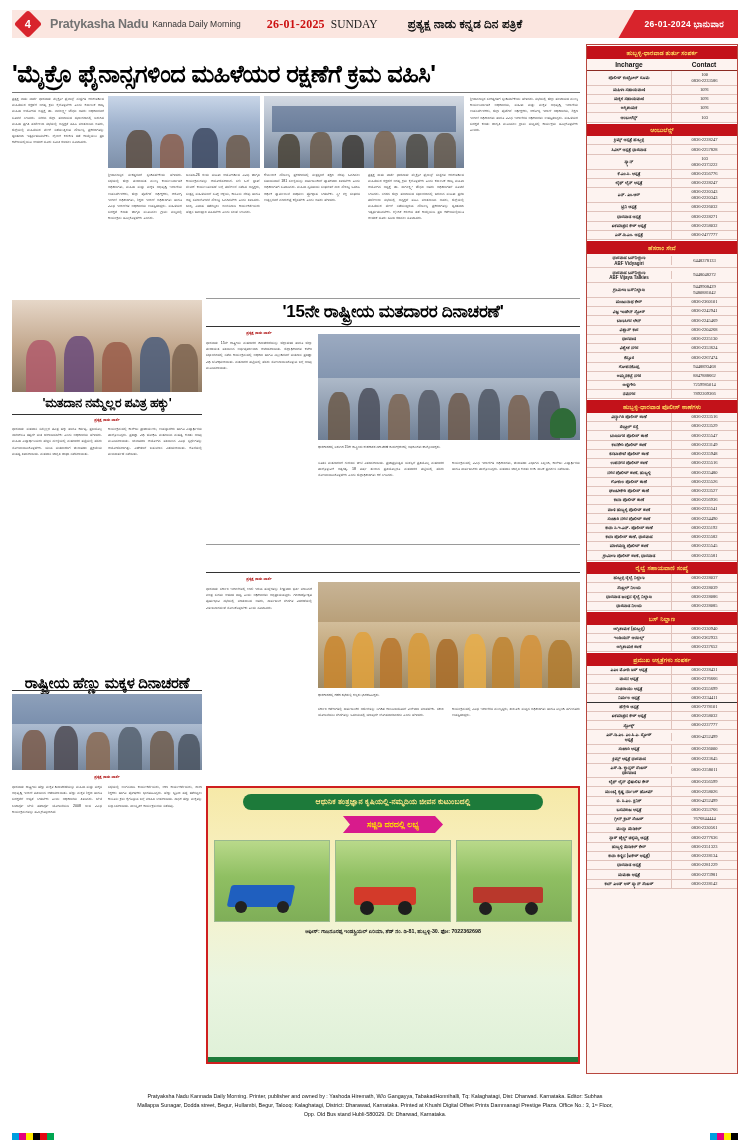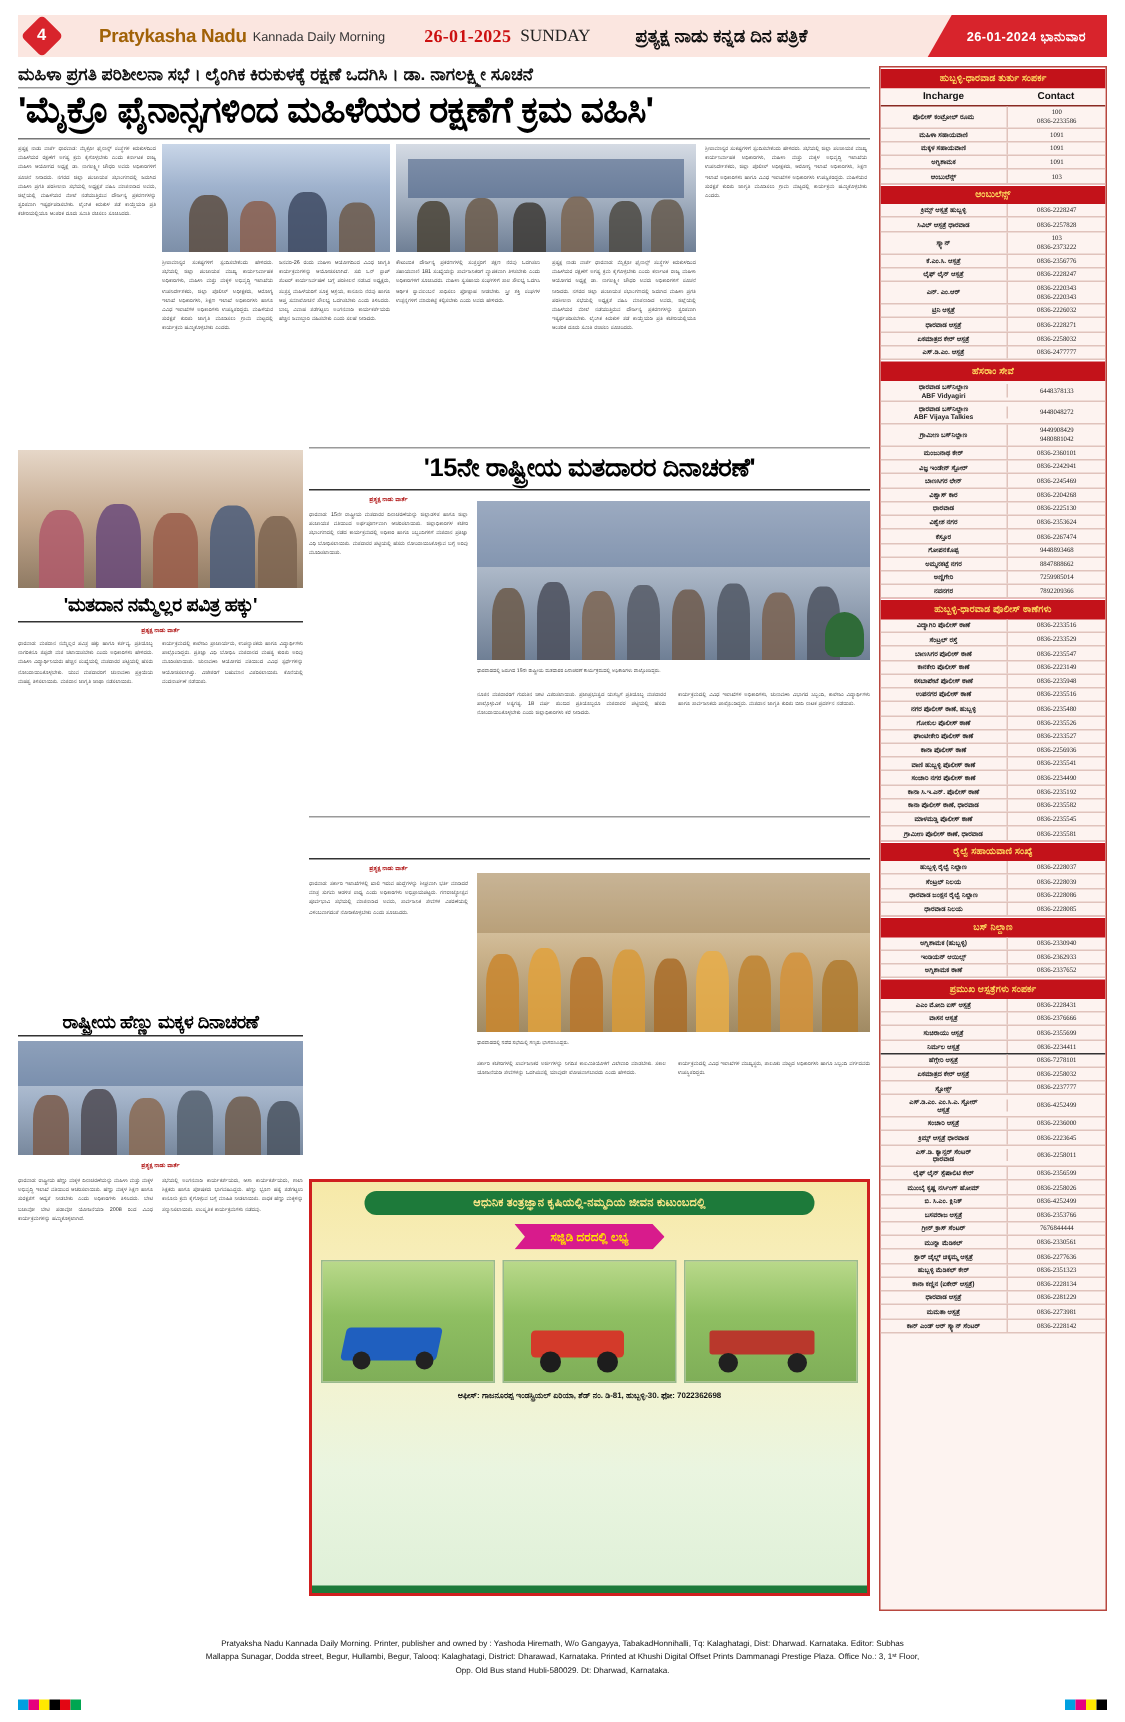--- a/index.html
+++ b/index.html
@@ -19,21 +19,21 @@
   }
   .mh-logo {
     width: 20px; height: 20px; margin-left: 6px; background: #d8242c;
     transform: rotate(45deg); display: flex; align-items: center; justify-content: center;
     border-radius: 3px; flex: 0 0 auto;
   }
   .mh-logo span {
     transform: rotate(-45deg); color: #fff; font-weight: bold; font-size: 11px;
     line-height: 1;
   }
-  .mh-title { margin-left: 28px; font-size: 12.5px; font-weight: bold; color: #a16207; letter-spacing: -0.2px; }
+  .mh-title { margin-left: 12px; font-size: 12.5px; font-weight: bold; color: #737373; letter-spacing: -0.2px; }
   .mh-sub { margin-left: 4px; font-size: 8.5px; color: #333; }
   .mh-date { margin-left: 26px; font-size: 12px; font-weight: bold; color: #cc1111;
              font-family: "Liberation Serif", serif; letter-spacing: 0.2px; }
   .mh-day { margin-left: 6px; font-size: 11.5px; color: #222; font-family: "Liberation Serif", serif; }
   .mh-kn { margin-left: 30px; font-size: 12px; font-weight: bold; color: #111; }
   .mh-redtab {
     margin-left: auto; height: 28px; background: #d8242c; color: #fff;
     display: flex; align-items: center; padding: 0 14px 0 26px;
     font-size: 8.5px; font-weight: bold; letter-spacing: 0.3px;
     clip-path: polygon(16px 0, 100% 0, 100% 100%, 0 100%);
@@ -176,21 +176,20 @@
       <span>4</span>
     </div>
     <div class="mh-title">Pratykasha Nadu</div>
     <div class="mh-sub">Kannada Daily Morning</div>
     <div class="mh-date">26-01-2025</div>
     <div class="mh-day">SUNDAY</div>
     <div class="mh-kn">ಪ್ರತ್ಯಕ್ಷ ನಾಡು ಕನ್ನಡ ದಿನ ಪತ್ರಿಕೆ</div>
     <div class="mh-redtab">26-01-2024 ಭಾನುವಾರ</div>
   </div>
 
-  <div class="lead-kicker">ಮಹಿಳಾ ಪ್ರಗತಿ ಪರಿಶೀಲನಾ ಸಭೆ । ಲೈಂಗಿಕ ಕಿರುಕುಳಕ್ಕೆ ರಕ್ಷಣೆ ಒದಗಿಸಿ । ಡಾ. ನಾಗಲಕ್ಷ್ಮೀ ಸೂಚನೆ</div>
   <div class="lead-head">'ಮೈಕ್ರೊ ಫೈನಾನ್ಸಗಳಿಂದ ಮಹಿಳೆಯರ ರಕ್ಷಣೆಗೆ ಕ್ರಮ ವಹಿಸಿ'</div>
   <div class="rule-under-lead"></div>
 
   <div style="position:absolute;left:12px;top:96px;width:92px;height:196px;" class="col-text">ಪ್ರತ್ಯಕ್ಷ ನಾಡು ವಾರ್ತೆ ಧಾರವಾಡ: ಮೈಕ್ರೋ ಫೈನಾನ್ಸ್ ಸಂಸ್ಥೆಗಳ ಕಿರುಕುಳದಿಂದ ಮಹಿಳೆಯರ ರಕ್ಷಣೆಗೆ ಅಗತ್ಯ ಕ್ರಮ ಕೈಗೊಳ್ಳಬೇಕು ಎಂದು ಕರ್ನಾಟಕ ರಾಜ್ಯ ಮಹಿಳಾ ಆಯೋಗದ ಅಧ್ಯಕ್ಷೆ ಡಾ. ನಾಗಲಕ್ಷ್ಮೀ ಚೌಧರಿ ಅವರು ಅಧಿಕಾರಿಗಳಿಗೆ ಸೂಚನೆ ನೀಡಿದರು. ನಗರದ ಜಿಲ್ಲಾ ಪಂಚಾಯತ ಸಭಾಂಗಣದಲ್ಲಿ ಜರುಗಿದ ಮಹಿಳಾ ಪ್ರಗತಿ ಪರಿಶೀಲನಾ ಸಭೆಯಲ್ಲಿ ಅಧ್ಯಕ್ಷತೆ ವಹಿಸಿ ಮಾತನಾಡಿದ ಅವರು, ಜಿಲ್ಲೆಯಲ್ಲಿ ಮಹಿಳೆಯರ ಮೇಲೆ ನಡೆಯುತ್ತಿರುವ ದೌರ್ಜನ್ಯ ಪ್ರಕರಣಗಳನ್ನು ತ್ವರಿತವಾಗಿ ಇತ್ಯರ್ಥಪಡಿಸಬೇಕು. ಲೈಂಗಿಕ ಕಿರುಕುಳ ತಡೆ ಕಾಯ್ದೆಯಡಿ ಪ್ರತಿ ಕಚೇರಿಯಲ್ಲಿಯೂ ಆಂತರಿಕ ದೂರು ಸಮಿತಿ ರಚಿಸಲು ಸೂಚಿಸಿದರು.</div>
 
   <div class="photo ph-a" style="position:absolute;left:108px;top:96px;width:152px;height:72px;">
     <div class="fig" style="left:18px;width:26px;height:38px;background:#5d4e42;"></div>
     <div class="fig" style="left:52px;width:24px;height:34px;background:#8b5f4d;"></div>
     <div class="fig" style="left:84px;width:26px;height:40px;background:#3e4a63;"></div>
     <div class="fig" style="left:118px;width:24px;height:33px;background:#6d5b4b;"></div>
@@ -220,21 +219,21 @@
     <div class="fig" style="left:90px;width:30px;height:50px;background:#9a5d4a;"></div>
     <div class="fig" style="left:128px;width:30px;height:55px;background:#4a5c7a;"></div>
     <div class="fig" style="left:160px;width:26px;height:48px;background:#7d6450;"></div>
   </div>
   <div class="sec-head-sm" style="position:absolute;left:12px;top:396px;width:190px;">'ಮತದಾನ ನಮ್ಮೆಲ್ಲರ ಪವಿತ್ರ ಹಕ್ಕು'</div>
   <div class="hline" style="position:absolute;left:12px;top:414px;width:190px;"></div>
   <div class="byline" style="position:absolute;left:12px;top:417px;width:190px;">ಪ್ರತ್ಯಕ್ಷ ನಾಡು ವಾರ್ತೆ</div>
   <div style="position:absolute;left:12px;top:426px;width:90px;height:232px;" class="col-text">ಧಾರವಾಡ: ಮತದಾನ ನಮ್ಮೆಲ್ಲರ ಪವಿತ್ರ ಹಕ್ಕು ಹಾಗೂ ಕರ್ತವ್ಯ. ಪ್ರತಿಯೊಬ್ಬ ನಾಗರಿಕನೂ ತಪ್ಪದೇ ಮತ ಚಲಾಯಿಸಬೇಕು ಎಂದು ಅಧಿಕಾರಿಗಳು ಹೇಳಿದರು. ಮಹಿಳಾ ವಿದ್ಯಾರ್ಥಿನಿಯರು ಹೆಚ್ಚಿನ ಸಂಖ್ಯೆಯಲ್ಲಿ ಮತದಾರರ ಪಟ್ಟಿಯಲ್ಲಿ ಹೆಸರು ನೋಂದಾಯಿಸಿಕೊಳ್ಳಬೇಕು. ಯುವ ಮತದಾರರಿಗೆ ಚುನಾವಣಾ ಪ್ರಕ್ರಿಯೆಯ ಮಹತ್ವ ತಿಳಿಸಲಾಯಿತು. ಮತದಾನ ಜಾಗೃತಿ ಜಾಥಾ ನಡೆಸಲಾಯಿತು.</div>
   <div style="position:absolute;left:108px;top:426px;width:94px;height:232px;" class="col-text">ಕಾರ್ಯಕ್ರಮದಲ್ಲಿ ಕಾಲೇಜು ಪ್ರಾಚಾರ್ಯರು, ಉಪನ್ಯಾಸಕರು ಹಾಗೂ ವಿದ್ಯಾರ್ಥಿಗಳು ಪಾಲ್ಗೊಂಡಿದ್ದರು. ಪ್ರತಿಜ್ಞಾ ವಿಧಿ ಬೋಧಿಸಿ ಮತದಾನದ ಮಹತ್ವ ಕುರಿತು ಅರಿವು ಮೂಡಿಸಲಾಯಿತು. ಚುನಾವಣಾ ಆಯೋಗದ ವತಿಯಿಂದ ವಿವಿಧ ಸ್ಪರ್ಧೆಗಳನ್ನು ಆಯೋಜಿಸಲಾಗಿತ್ತು. ವಿಜೇತರಿಗೆ ಬಹುಮಾನ ವಿತರಿಸಲಾಯಿತು. ಕೊನೆಯಲ್ಲಿ ವಂದನಾರ್ಪಣೆ ನಡೆಯಿತು.</div>
 
-  <div class="sec-head-sm" style="position:absolute;left:12px;top:674px;width:190px;font-size:12px;">ರಾಷ್ಟ್ರೀಯ ಹೆಣ್ಣು ಮಕ್ಕಳ ದಿನಾಚರಣೆ</div>
+  <div class="sec-head-sm" style="position:absolute;left:12px;top:674px;width:190px;font-size:15px;">ರಾಷ್ಟ್ರೀಯ ಹೆಣ್ಣು ಮಕ್ಕಳ ದಿನಾಚರಣೆ</div>
   <div class="hline" style="position:absolute;left:12px;top:690px;width:190px;"></div>
   <div class="photo ph-e" style="position:absolute;left:12px;top:694px;width:190px;height:76px;">
     <div style="position:absolute;left:0;top:0;width:190px;height:30px;background:#3e5b86;opacity:.45;"></div>
     <div class="fig" style="left:10px;width:24px;height:40px;background:#7a5a4a;"></div>
     <div class="fig" style="left:42px;width:24px;height:44px;background:#4d4a52;"></div>
     <div class="fig" style="left:74px;width:24px;height:38px;background:#8a6a52;"></div>
     <div class="fig" style="left:106px;width:24px;height:43px;background:#55606f;"></div>
     <div class="fig" style="left:138px;width:24px;height:39px;background:#6f5c4c;"></div>
     <div class="fig" style="left:166px;width:22px;height:36px;background:#4a5360;"></div>
   </div>

